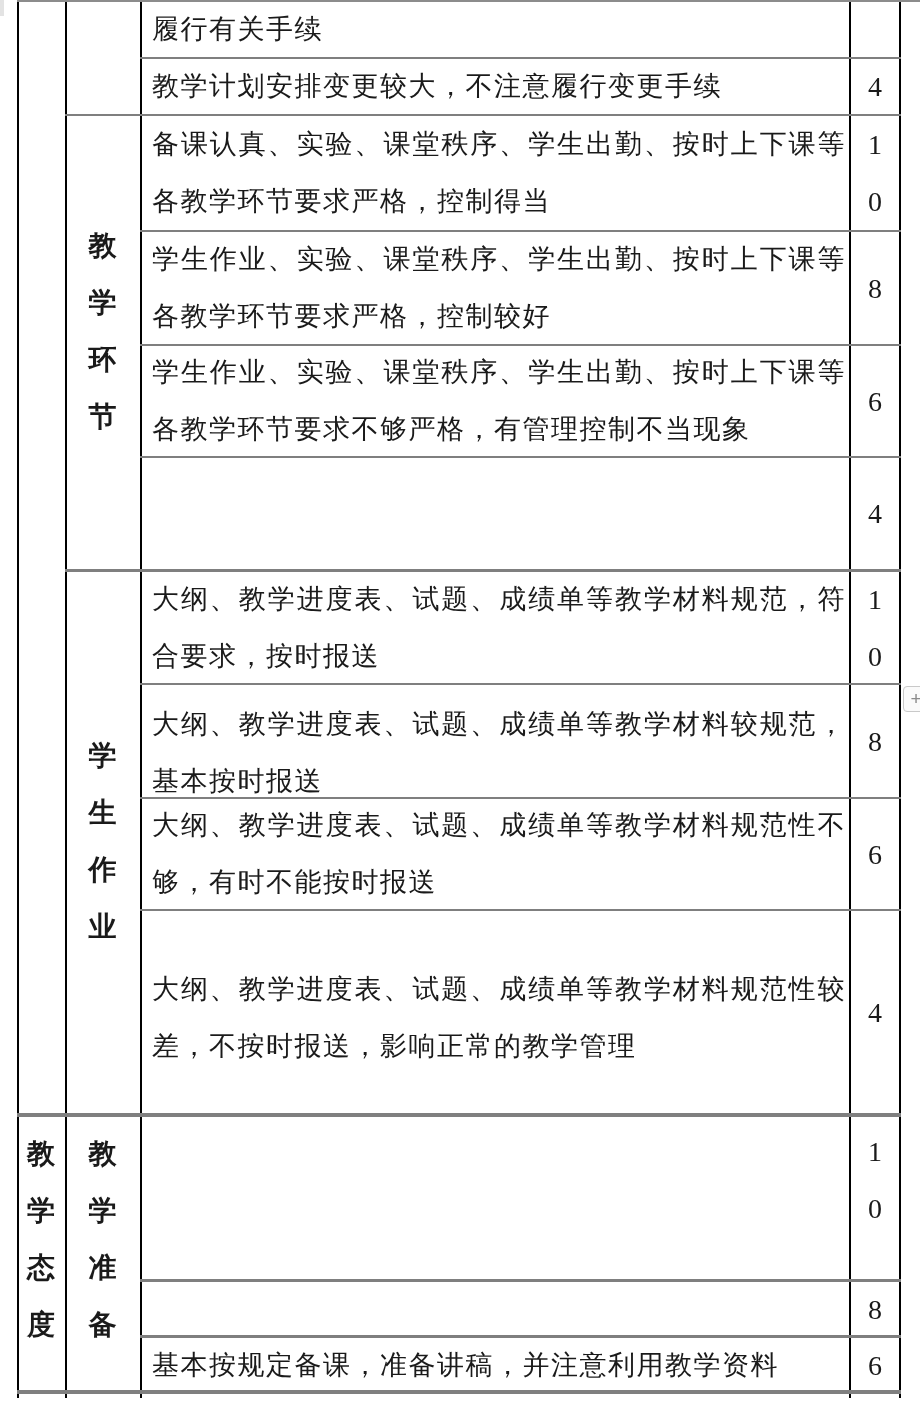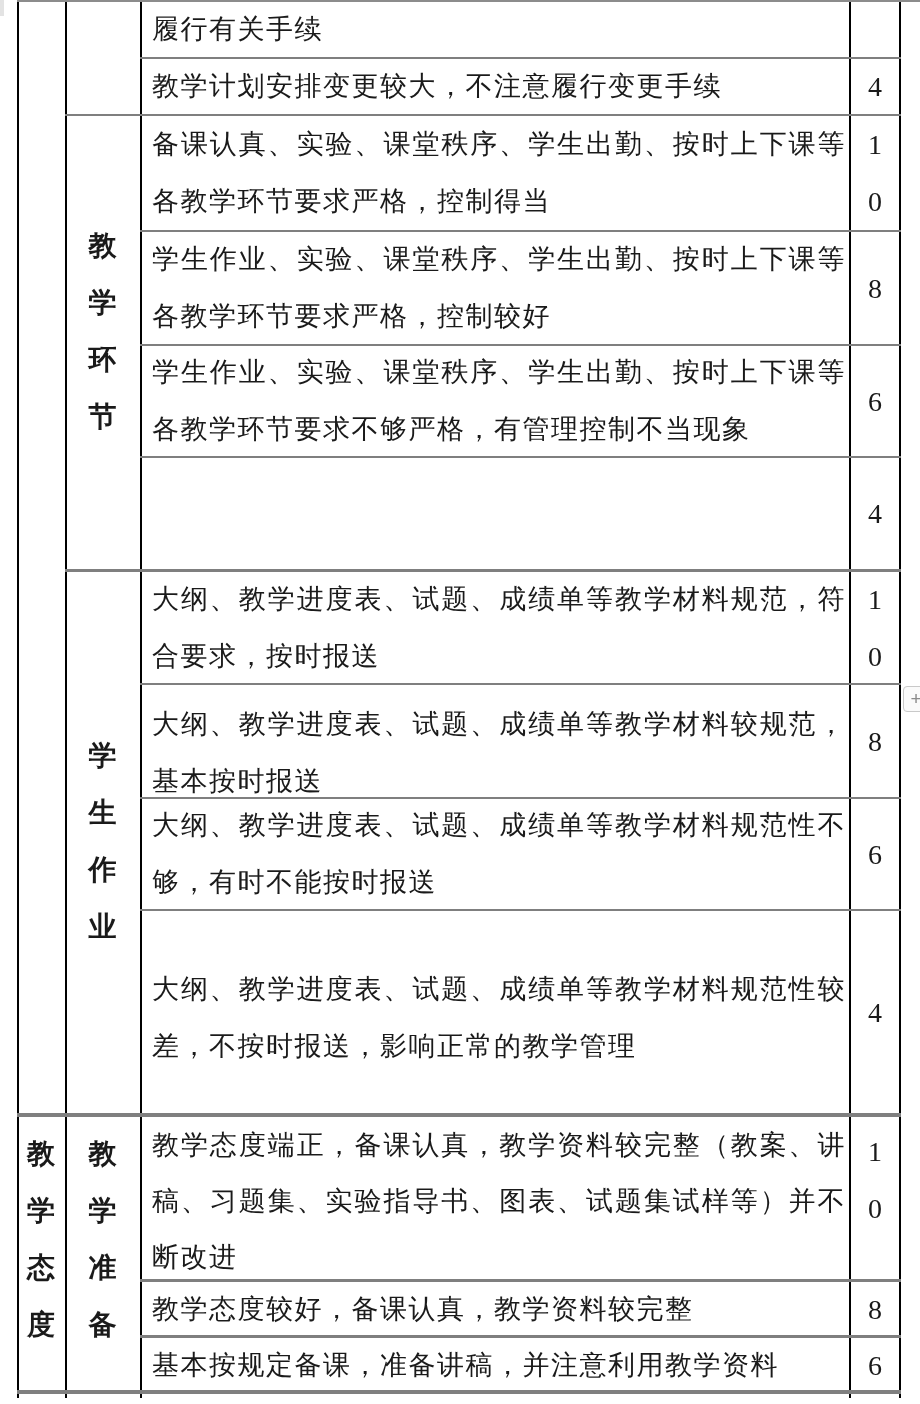--- a/index.html
+++ b/index.html
@@ -158,30 +158,24 @@
     <div class="stxt">6</div>
   </div>
 
   <div class="cell desc top" style="top:911px;height:202px;padding-top:12px">
     <div class="txt">大纲、教学进度表、试题、成绩单等教学材料规范性较差，不按时报送，影响正常的教学管理</div>
   </div>
   <div class="cell score" style="top:911px;height:202px">
     <div class="stxt">4</div>
   </div>
 
-  <div class="cell desc top tight" style="top:1119px;height:160px;padding-top:4px">
-    <div class="txt">教学态度端正，备课认真，教学资料较完整（教案、讲稿、习题集、实验指导书、图表、试题集试样等）并不断改进</div>
-  </div>
   <div class="cell score top" style="top:1119px;height:160px;padding-top:4px;box-sizing:border-box">
     <div class="stxt">10</div>
   </div>
 
-  <div class="cell desc" style="top:1284px;height:51px">
-    <div class="txt">教学态度较好，备课认真，教学资料较完整</div>
-  </div>
   <div class="cell score" style="top:1284px;height:51px">
     <div class="stxt">8</div>
   </div>
 
   <div class="cell desc" style="top:1340px;height:50px">
     <div class="txt">基本按规定备课，准备讲稿，并注意利用教学资料</div>
   </div>
   <div class="cell score" style="top:1340px;height:50px">
     <div class="stxt">6</div>
   </div>

